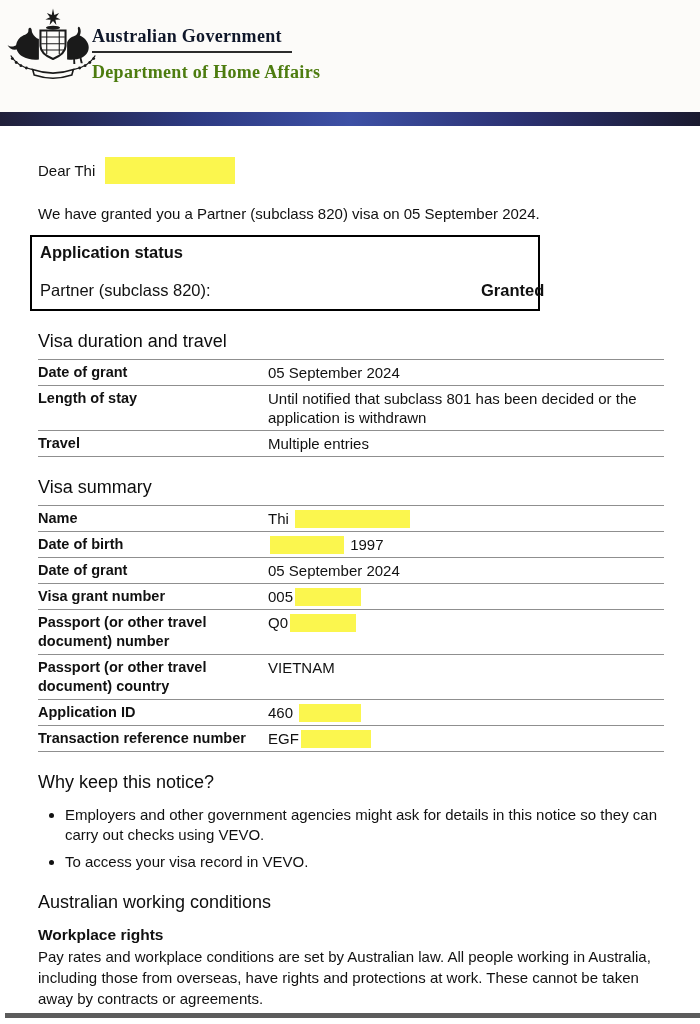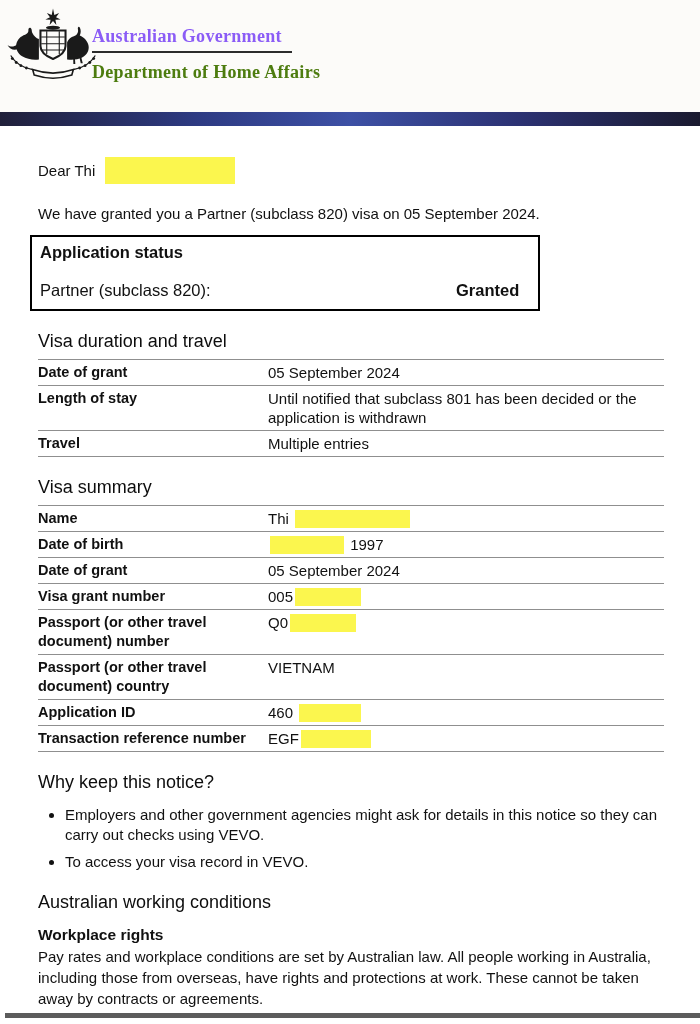--- a/index.html
+++ b/index.html
@@ -28,21 +28,21 @@
     top: 4px;
     width: 94px;
     height: 92px;
   }
   .crest svg { width: 100%; height: 100%; }
   .header-text { position: absolute; left: 92px; top: 26px; }
   .gov {
     font-family: "Liberation Serif", serif;
     font-weight: bold;
     font-size: 18px;
-    color: #8b5cf6;
+    color: #0f172a;
     letter-spacing: 0.3px;
   }
   .gov-rule { width: 200px; height: 2px; background: #2c2c2c; margin-top: 4px; }
   .dept {
     font-family: "Liberation Serif", serif;
     font-weight: bold;
     font-size: 18px;
     color: #4d7c0f;
     letter-spacing: 0.3px;
     margin-top: 9px;
@@ -77,21 +77,21 @@
 
   
   .status-box {
     margin: 13px 0 0 -8px;
     width: 510px;
     border: 2.5px solid #000;
     padding: 6px 8px 9px 8px;
   }
   .status-title { font-weight: bold; font-size: 16.5px; }
   .status-row { position: relative; font-size: 16.5px; margin-top: 19px; }
-  .status-granted { position: absolute; left: 416px; top: 0; font-weight: bold; }
+  .status-granted { position: absolute; left: 441px; top: 0; font-weight: bold; }
 
   
   h2.section { font-size: 18px; font-weight: normal; margin-top: 20px; color: #0d0d0d; }
   .table { margin-top: 7px; width: 626px; }
   .trow { display: flex; border-top: 1px solid #8f8f8f; padding: 3px 0; }
   .trow:last-child { border-bottom: 1px solid #8f8f8f; }
   .tlabel {
     width: 230px;
     flex: 0 0 230px;
     font-weight: bold;

